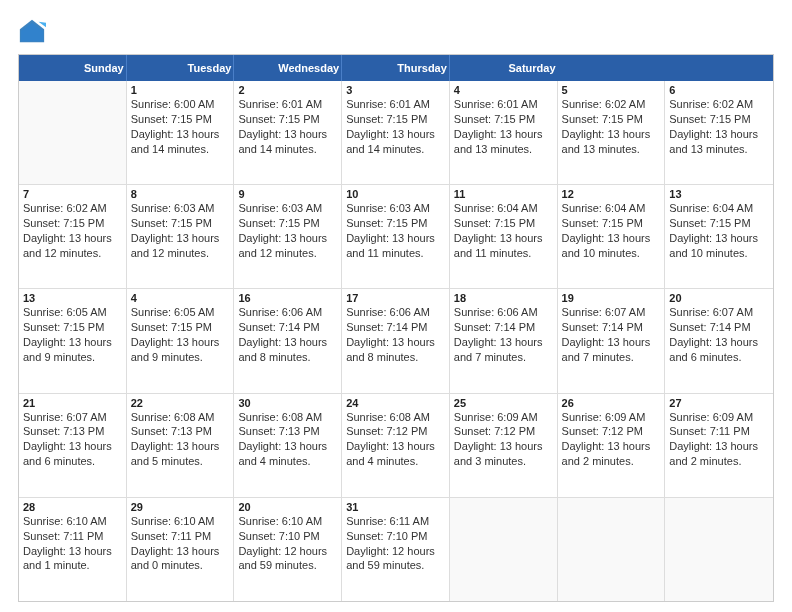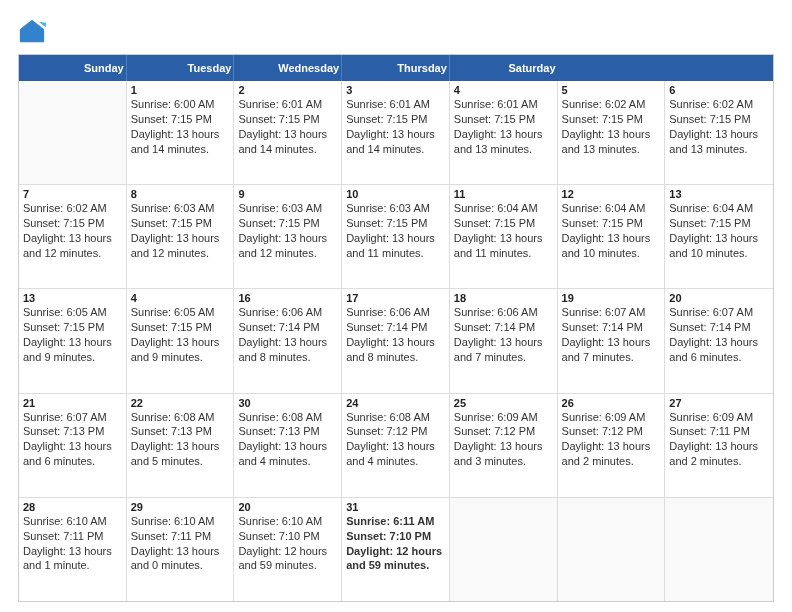--- a/index.html
+++ b/index.html
@@ -325,21 +325,21 @@
 Daylight: 13 hours and 0 minutes.</div>
           </div>
           <div class="cal-cell">
             <span class="day-num">20</span>
             <div class="cell-info" style="white-space: pre-line;">Sunrise: 6:10 AM
 Sunset: 7:10 PM
 Daylight: 12 hours and 59 minutes.</div>
           </div>
           <div class="cal-cell">
             <span class="day-num">31</span>
-            <div class="cell-info" style="white-space: pre-line; font-weight: bold;">Sunrise: 6:11 AM
+            <div class="cell-info" style="white-space: pre-line;">Sunrise: 6:11 AM
 Sunset: 7:10 PM
 Daylight: 12 hours and 59 minutes.</div>
           </div>
           <div class="cal-cell empty"></div>
           <div class="cal-cell empty"></div>
           <div class="cal-cell empty"></div>
         </div>
       </div>
   </div>
 </div>

